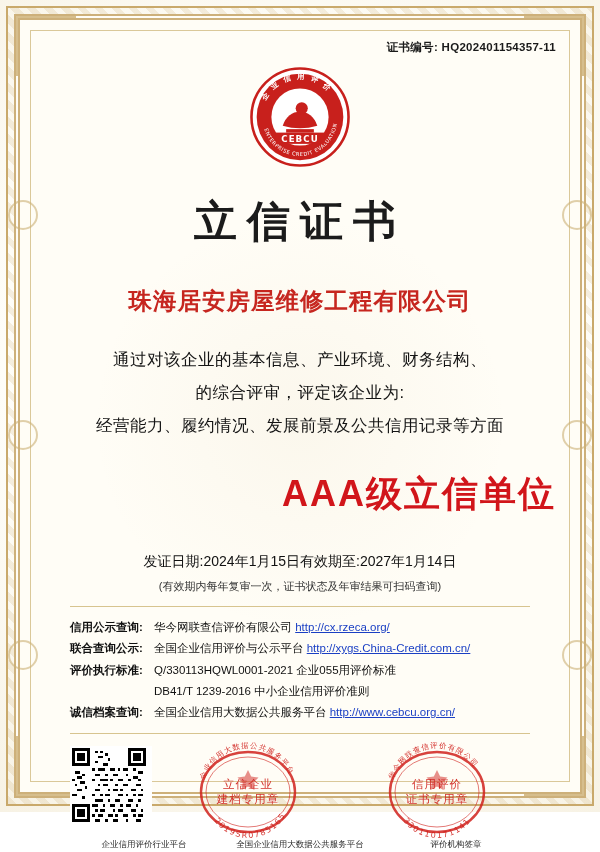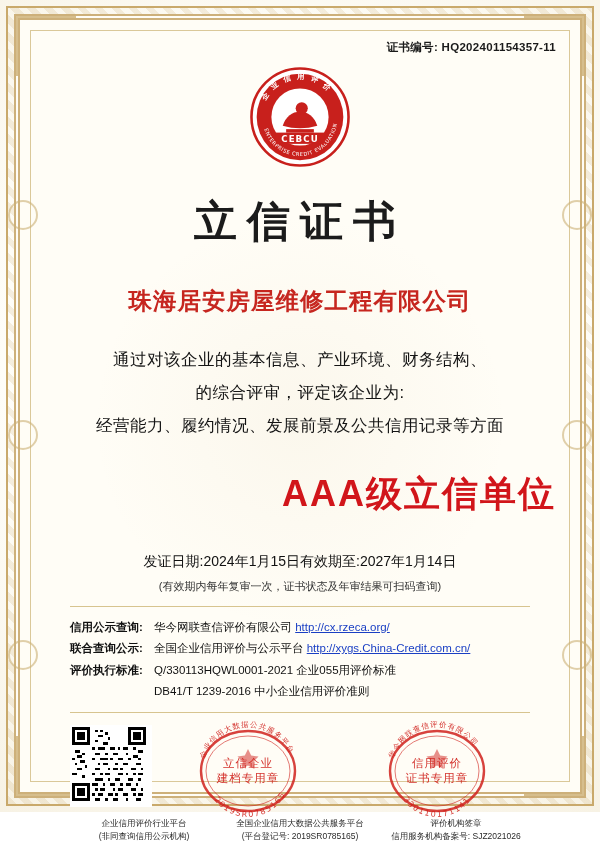--- a/index.html
+++ b/index.html
@@ -198,20 +198,27 @@
           <a href="#">http://xygs.China-Credit.com.cn/</a>
         </div>
       </div>
       <div class="info-row">
         <div class="info-label">评价执行标准:</div>
         <div class="info-val">Q/330113HQWL0001-2021 企业055用评价标准</div>
       </div>
       <div class="info-row">
         <div class="info-label"></div>
         <div class="info-val">DB41/T 1239-2016 中小企业信用评价准则</div>
+      </div>
+      <div class="info-row">
+        <div class="info-label">诚信档案查询:</div>
+        <div class="info-val">
+          <span>全国企业信用大数据公共服务平台</span>
+          <a href="#">http://www.cebcu.org.cn/</a>
+        </div>
       </div>
     </div>
 
     <div class="rule2"></div>
 
     <div class="bottom">
       <div class="qr">
         <svg viewBox="0 0 29 29" width="74" height="74" shape-rendering="crispEdges">
           <rect width="29" height="29" fill="#fff"></rect>
           <g fill="#000">

